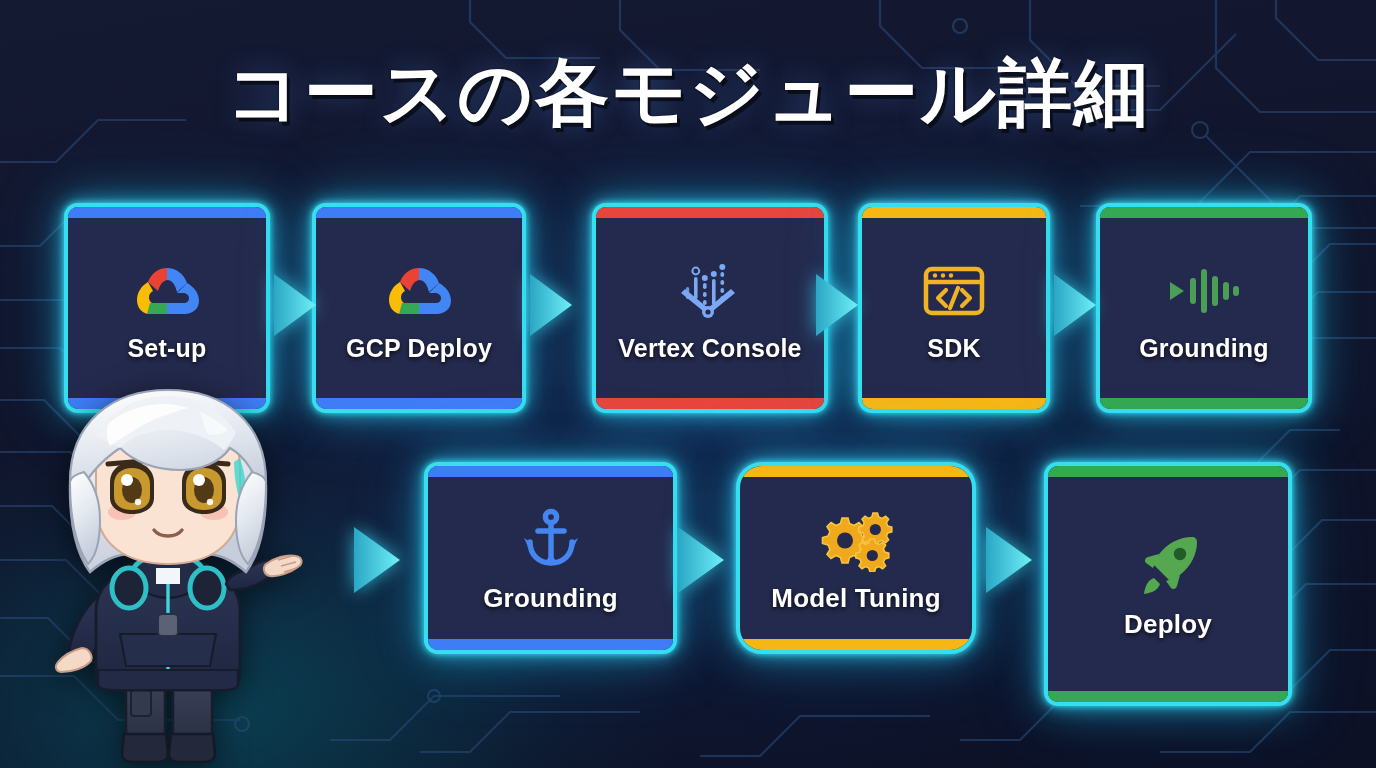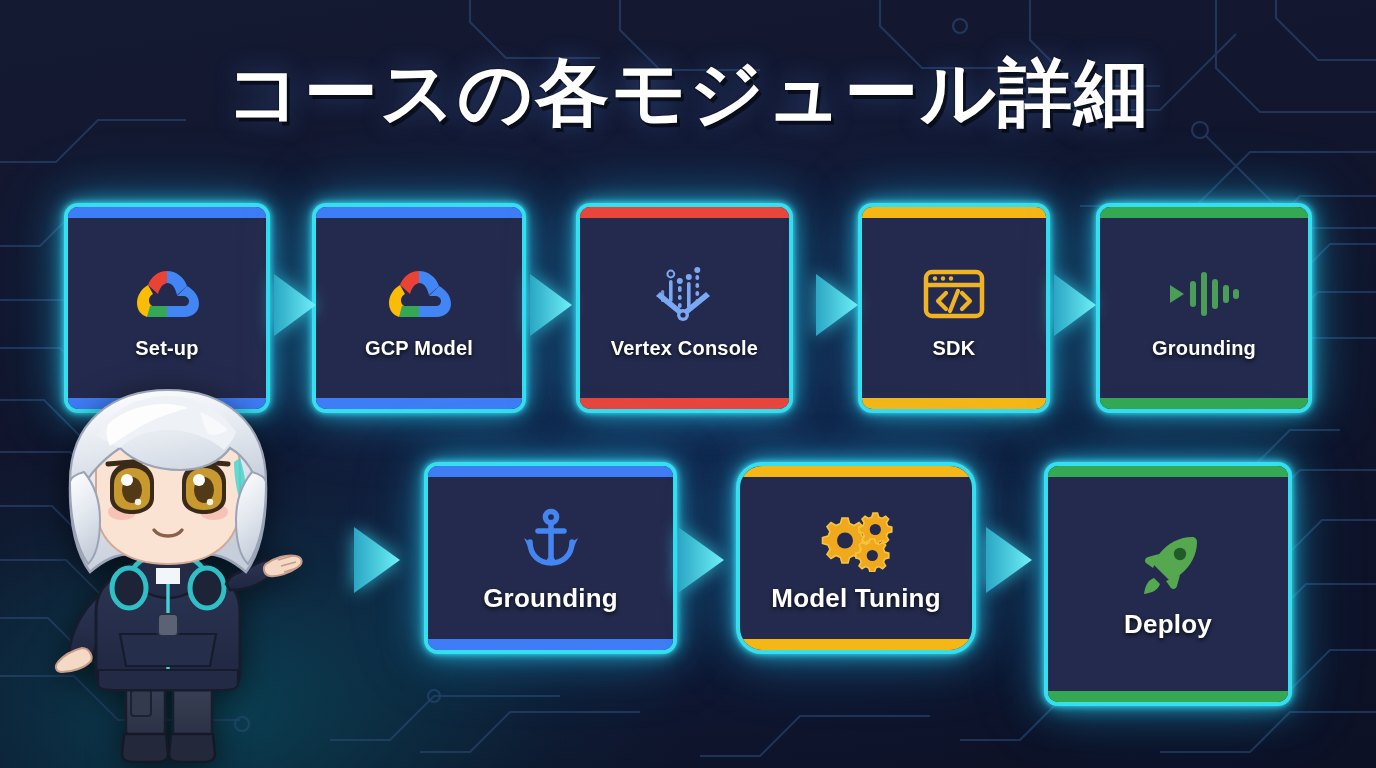--- a/index.html
+++ b/index.html
@@ -89,21 +89,21 @@
     display: flex;
     align-items: center;
     justify-content: center;
     height: 74px;
     margin-bottom: 6px;
   }
 
   .card .label {
     color: #ffffff;
     font-weight: 700;
-    font-size: 20px;
+    font-size: 25px;
     letter-spacing: 0.2px;
     text-shadow: 0 2px 4px rgba(0,0,0,0.75);
     white-space: nowrap;
   }
   .card.r2 .label { font-size: 26px; }
 
   
   .arrow {
     position: absolute;
     z-index: 5;
@@ -207,25 +207,25 @@
     <div class="inner">
       <div class="ico">
         <svg width="72" height="58" viewBox="0 0 72 58">
           <path d="M36 6 C27 6 20 12 17 20 L27 29 C29 22 32 19 36 18 Z" fill="#ea4335"></path>
           <path d="M36 6 C45 6 53 12 56 21 L46 30 C44 22 41 18 36 18 Z" fill="#4285f4"></path>
           <path d="M17 20 C10 24 6 31 6 38 C6 45 10 50 16 52 L24 42 C20 41 18 39 18 35 C18 32 20 30 22 29 Z" fill="#fbbc05"></path>
           <path d="M16 52 L36 52 L36 41 L22 41 C21 41 20 41 19 41 Z" fill="#34a853"></path>
           <path d="M56 21 C63 25 68 31 68 39 C68 47 61 52 54 52 L36 52 L36 41 L53 41 C56 41 58 39 58 36 C58 33 55 31 52 31 L46 31 Z" fill="#4285f4"></path>
         </svg>
       </div>
-      <div class="label">GCP Model</div>
-    </div>
-  </div>
-
-  <div class="card r1" style="left:576px; top:203px; width:217px; height:210px;text-align:center;">
+      <div class="label">GCP Deploy</div>
+    </div>
+  </div>
+
+  <div class="card r1" style="left:592px; top:203px; width:236px; height:210px;text-align:center;">
     <div class="bar top" style="background:#e8453c;"></div>
     <div class="bar bot" style="background:#e8453c;"></div>
     <div class="inner">
       <div class="ico">
         <svg width="74" height="64" viewBox="0 0 74 64">
           <g fill="#7aa8f5">
 
             <path d="M9 36 L35 57 L61 36 L61 45 L35 64 L9 45 Z" opacity="0"></path>
             <path d="M8 34 L12 30 L35 49 L58 30 L62 34 L35 56 Z"></path>
             <circle cx="35" cy="53" r="6" fill="#7aa8f5"></circle>

